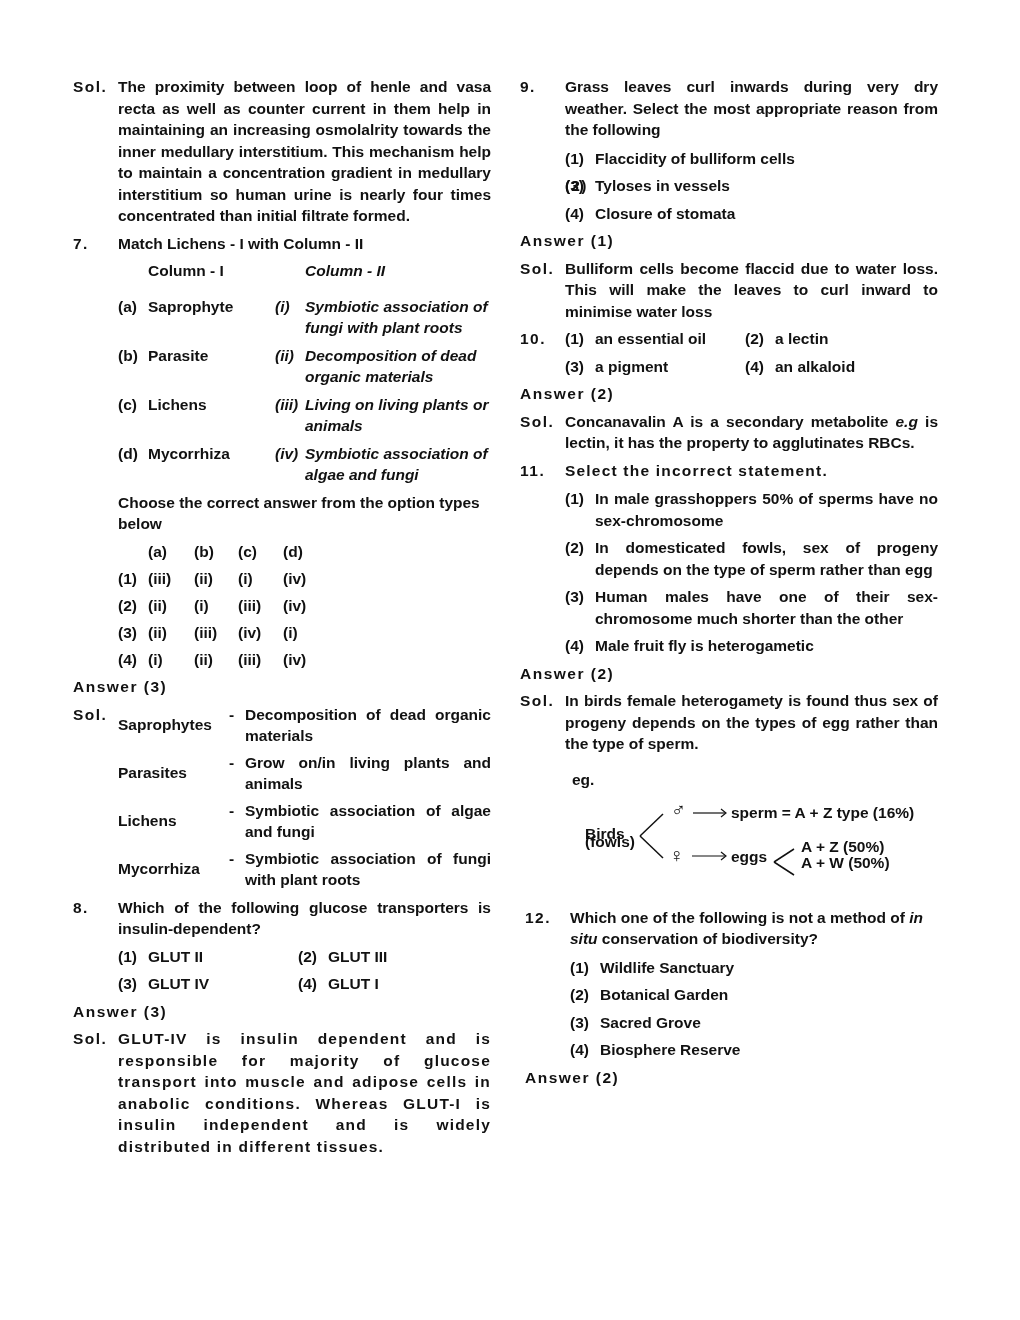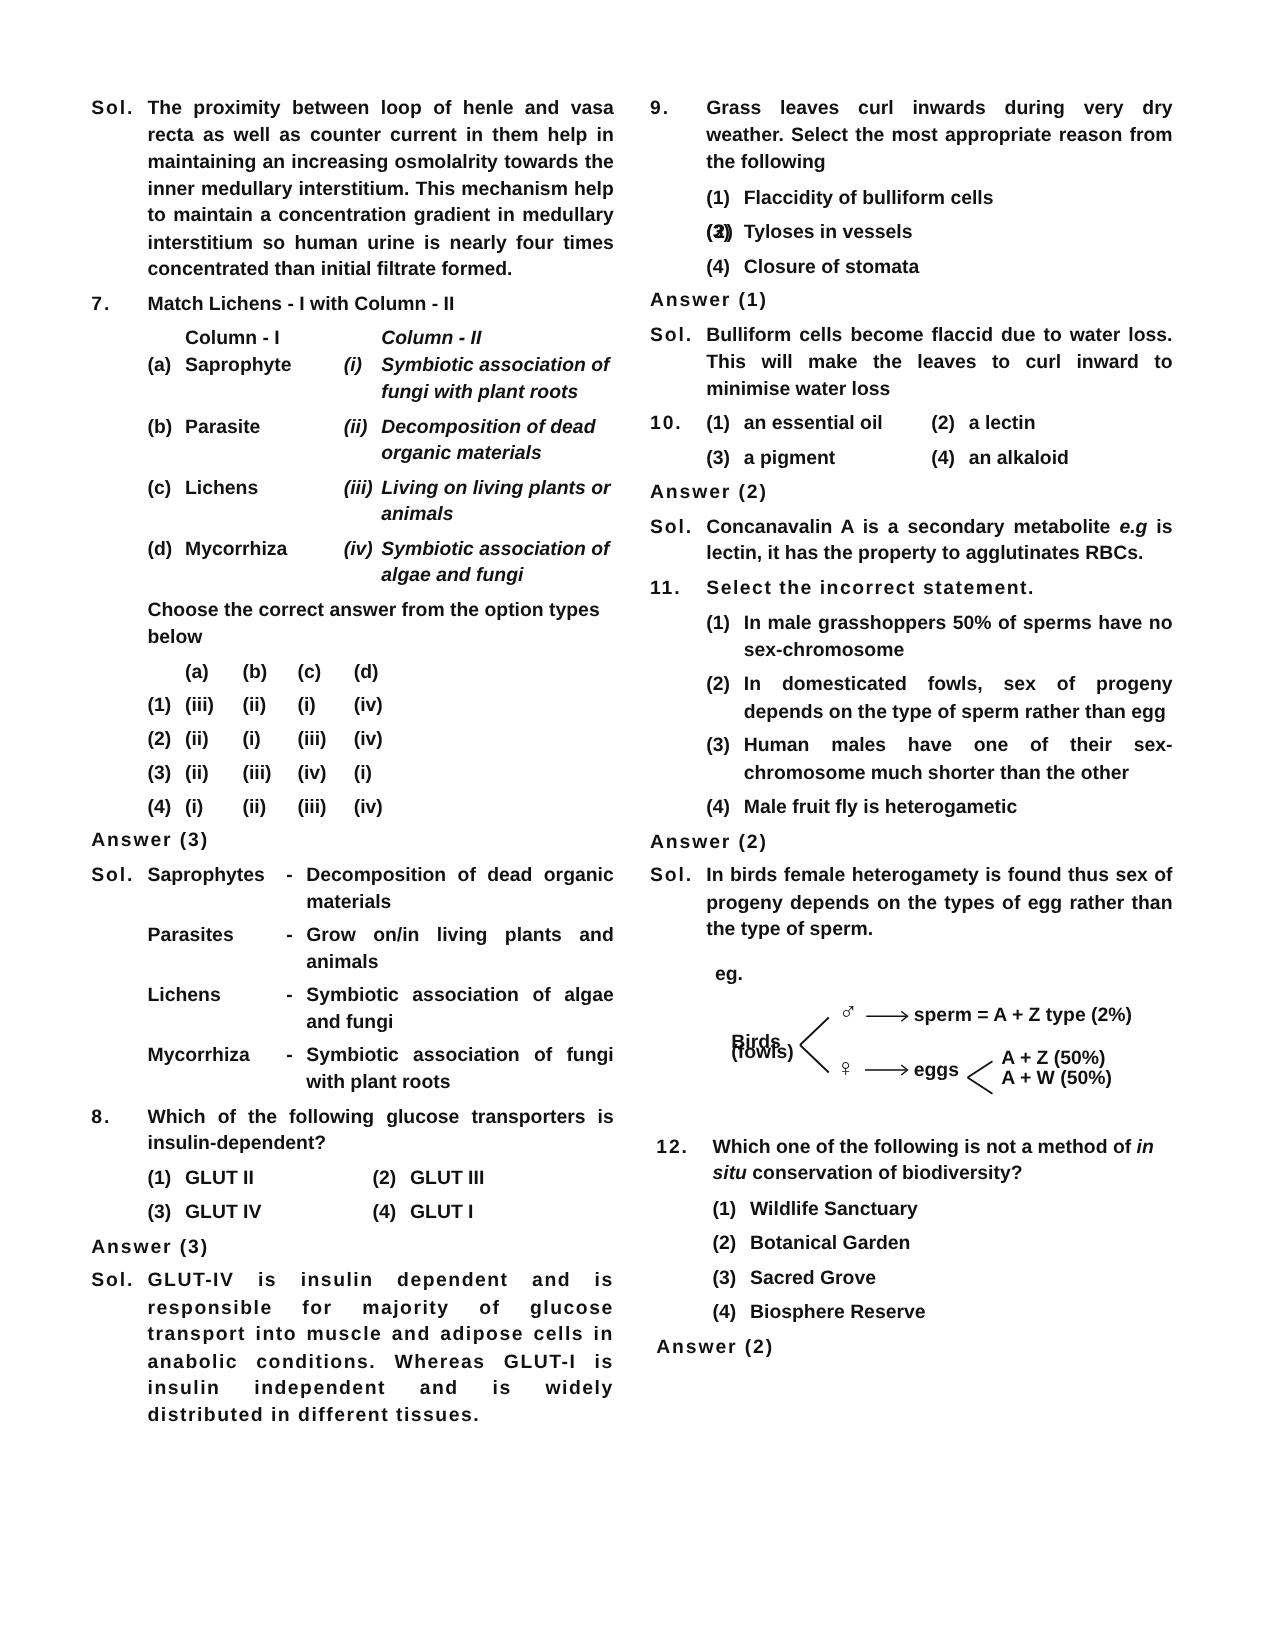--- a/index.html
+++ b/index.html
@@ -13,30 +13,30 @@
   .col-right { left: 520px; width: 418px; }
   .blk { position: relative; padding-left: 45px; margin-bottom: 6px; }
   .lbl { position: absolute; left: 0; top: 0; letter-spacing: 1.5px; }
   .just { text-align: justify; }
   .spaced { letter-spacing: 1.2px; }
   .ans { letter-spacing: 1.5px; margin-bottom: 6px; }
   .opt { position: relative; padding-left: 30px; margin-bottom: 6px; }
   .opt .n { position: absolute; left: 0; top: 0; }
   .opt2 { display: flex; margin-bottom: 6px; }
   .opt2 .cell { position: relative; padding-left: 30px; }
-  .match-head { display: flex; margin-bottom: 0; }
+  .match-head { display: flex; margin-bottom: 14px; }
   .match-row { display: flex; margin-bottom: 6px; }
   .m-a { width: 157px; position: relative; padding-left: 30px; box-sizing: border-box; }
   .m-a .n { position: absolute; left: 0; }
   .m-b { flex: 1; position: relative; padding-left: 30px; font-style: italic; }
   .m-b .n { position: absolute; left: 0; }
   .grid-row { display: flex; margin-bottom: 5.5px; }
   .grid-row span { display: inline-block; }
   .g0 { width: 30px; } .g1 { width: 46px; } .g2 { width: 44px; } .g3 { width: 45px; } .g4 { width: 40px; }
-  .sol-row { display: flex; margin-bottom: 5px; }
+  .sol-row { display: flex; margin-bottom: 5px; align-items: center; }
   .sol-row .k { width: 111px; flex: none; }
   .sol-row .v { flex: 1; position: relative; padding-left: 16px; text-align: justify; }
   .sol-row .v .d { position: absolute; left: 0; }
   .diagram { position: relative; height: 130px; margin-top: 14px; margin-bottom: 8px; }
   .diagram .t { position: absolute; white-space: nowrap; }
   .diagram svg { position: absolute; left: 0; top: 0; }
   i { font-style: italic; }
 </style>
 </head>
 <body>
@@ -216,21 +216,21 @@
         <path d="M156,40 L161,44 L156,48" fill="none" stroke="#111" stroke-width="1.2"></path>
         <line x1="127" y1="87" x2="160" y2="87" stroke="#111" stroke-width="1.2"></line>
         <path d="M156,83 L161,87 L156,91" fill="none" stroke="#111" stroke-width="1.2"></path>
         <line x1="209" y1="93" x2="229" y2="80" stroke="#111" stroke-width="1.5"></line>
         <line x1="209" y1="93" x2="229" y2="106" stroke="#111" stroke-width="1.5"></line>
       </svg>
       <span class="t" style="left:7px;top:0">eg.</span>
       <span class="t" style="left:20px;top:54px">Birds</span>
       <span class="t" style="left:20px;top:62px">(fowls)</span>
       <span class="t" style="left:106px;top:30px;font-size:20px">♂</span>
-      <span class="t" style="left:166px;top:33px">sperm = A + Z type (2%)</span>
+      <span class="t" style="left:166px;top:33px">sperm = A + Z type (16%)</span>
       <span class="t" style="left:104px;top:76px;font-size:20px">♀</span>
       <span class="t" style="left:166px;top:77px">eggs</span>
       <span class="t" style="left:236px;top:67px">A + Z (50%)</span>
       <span class="t" style="left:236px;top:83px">A + W (50%)</span>
     </div>
   </div>
 
   <div class="blk" style="margin-left:5px">
     <span class="lbl">12.</span>
     <div style="margin-bottom:7px"><span>Which one of the following is not a method of </span><i>in situ</i><span> conservation of biodiversity?</span></div>

